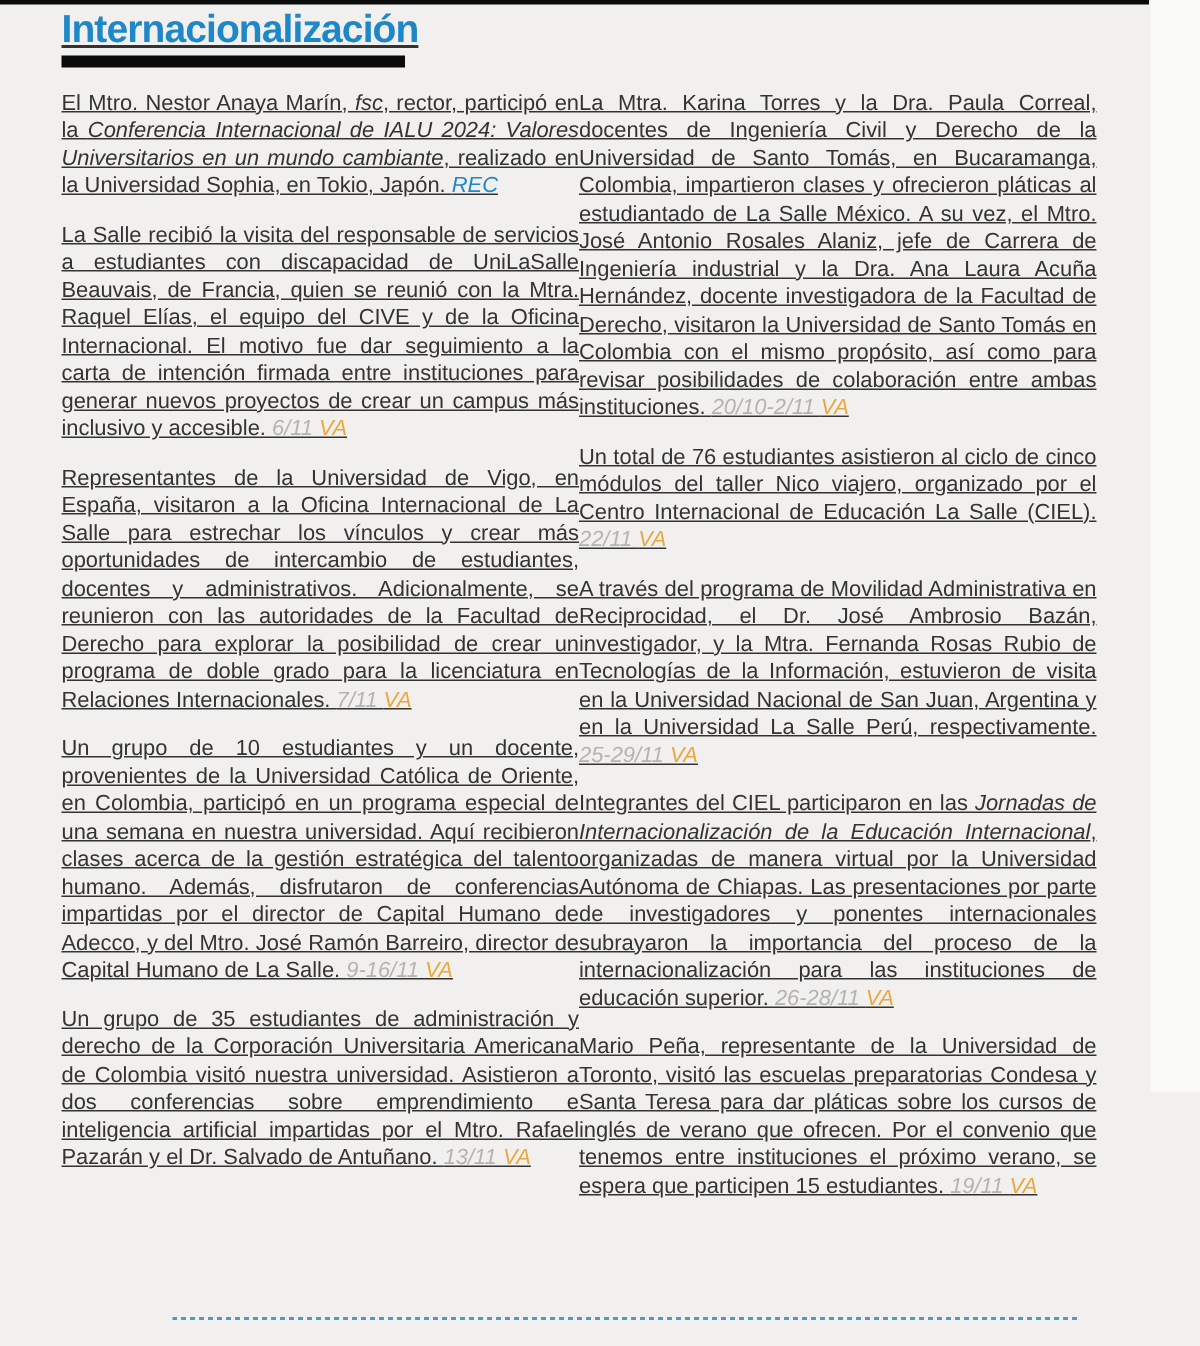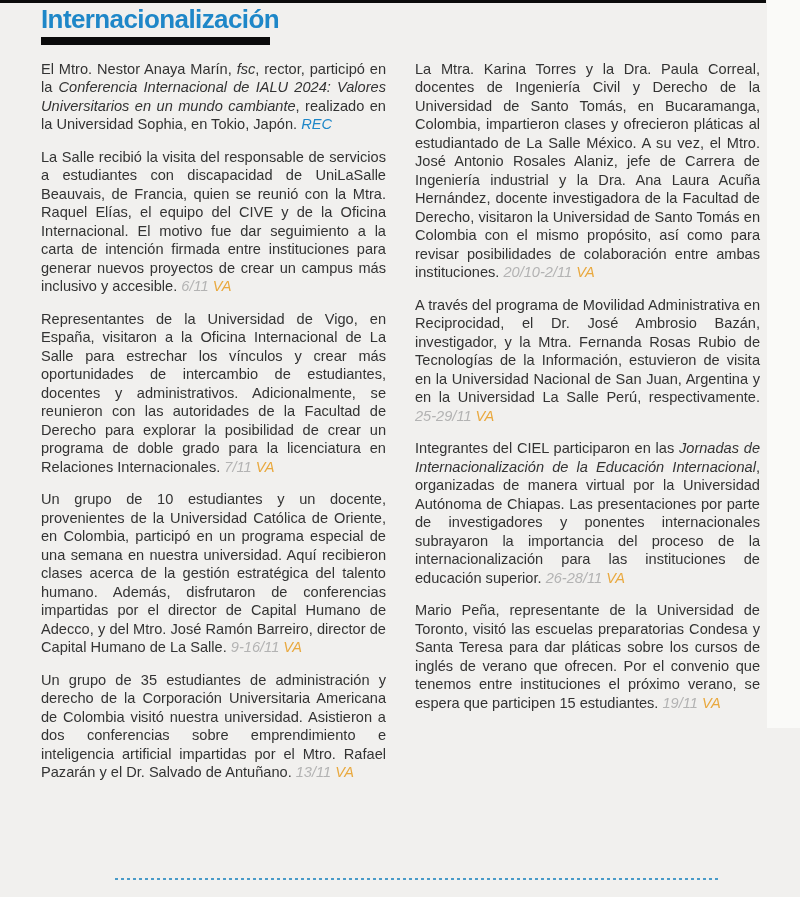--- a/index.html
+++ b/index.html
@@ -14,21 +14,21 @@
   }
   *{box-sizing:border-box;margin:0;padding:0;}
   html,body{width:800px;height:897px;}
   body{
     background:var(--background);
     font-family:"Liberation Sans", sans-serif;
     color:var(--body-text);
     overflow:hidden;
     position:relative;
   }
-  .page{position:relative;width:800px;height:728px;}
+  .page{position:relative;width:800px;height:728px;text-decoration:underline;}
   .page-edge{
     position:absolute;top:0;right:0;width:33px;height:100%;
     background:var(--page-edge);
   }
   .top-rule{
     position:absolute;top:0;left:0;width:766px;height:3px;
     background:var(--rule-black);
   }
   .masthead{padding:5px 0 0 41px;}
   .section-title{
@@ -37,21 +37,20 @@
     letter-spacing:-0.6px;
     color:var(--accent-blue);
     line-height:1.1;
   }
   .title-underline{
     width:229px;height:8px;margin-top:3px;
     background:var(--rule-black);
   }
   .columns{
     display:flex;
-    gap:29px;
     padding:15px 0 0 41px;
     width:762px;
   }
   .col{width:345px;}
   .para{
     font-size:14.6px;
     line-height:18.5px;
     text-align:justify;
     margin:0 0 14px 0;
     color:var(--body-text);
@@ -83,20 +82,21 @@
   <main class="columns">
     <section class="col">
         <p class="para"><span class="seg-normal">El Mtro. Nestor Anaya Marín, </span><span class="seg-italic">fsc</span><span class="seg-normal">, rector, participó en la </span><span class="seg-italic">Conferencia Internacional de IALU 2024: Valores Universitarios en un mundo cambiante</span><span class="seg-normal">, realizado en la Universidad Sophia, en Tokio, Japón. </span><span class="seg-accent">REC</span></p>
         <p class="para"><span class="seg-normal">La Salle recibió la visita del responsable de servicios a estudiantes con discapacidad de UniLaSalle Beauvais, de Francia, quien se reunió con la Mtra. Raquel Elías, el equipo del CIVE y de la Oficina Internacional. El motivo fue dar seguimiento a la carta de intención firmada entre instituciones para generar nuevos proyectos de crear un campus más inclusivo y accesible. </span><span class="seg-date">6/11 </span><span class="seg-initials">VA</span></p>
         <p class="para"><span class="seg-normal">Representantes de la Universidad de Vigo, en España, visitaron a la Oficina Internacional de La Salle para estrechar los vínculos y crear más oportunidades de intercambio de estudiantes, docentes y administrativos. Adicionalmente, se reunieron con las autoridades de la Facultad de Derecho para explorar la posibilidad de crear un programa de doble grado para la licenciatura en Relaciones Internacionales. </span><span class="seg-date">7/11 </span><span class="seg-initials">VA</span></p>
         <p class="para"><span class="seg-normal">Un grupo de 10 estudiantes y un docente, provenientes de la Universidad Católica de Oriente, en Colombia, participó en un programa especial de una semana en nuestra universidad. Aquí recibieron clases acerca de la gestión estratégica del talento humano. Además, disfrutaron de conferencias impartidas por el director de Capital Humano de Adecco, y del Mtro. José Ramón Barreiro, director de Capital Humano de La Salle. </span><span class="seg-date">9-16/11 </span><span class="seg-initials">VA</span></p>
         <p class="para"><span class="seg-normal">Un grupo de 35 estudiantes de administración y derecho de la Corporación Universitaria Americana de Colombia visitó nuestra universidad. Asistieron a dos conferencias sobre emprendimiento e inteligencia artificial impartidas por el Mtro. Rafael Pazarán y el Dr. Salvado de Antuñano. </span><span class="seg-date">13/11 </span><span class="seg-initials">VA</span></p>
       </section>
     <section class="col">
         <p class="para"><span class="seg-normal">La Mtra. Karina Torres y la Dra. Paula Correal, docentes de Ingeniería Civil y Derecho de la Universidad de Santo Tomás, en Bucaramanga, Colombia, impartieron clases y ofrecieron pláticas al estudiantado de La Salle México. A su vez, el Mtro. José Antonio Rosales Alaniz, jefe de Carrera de Ingeniería industrial y la Dra. Ana Laura Acuña Hernández, docente investigadora de la Facultad de Derecho, visitaron la Universidad de Santo Tomás en Colombia con el mismo propósito, así como para revisar posibilidades de colaboración entre ambas instituciones. </span><span class="seg-date">20/10-2/11 </span><span class="seg-initials">VA</span></p>
+        <p class="para"><span class="seg-normal">Un total de 76 estudiantes asistieron al ciclo de cinco módulos del taller Nico viajero, organizado por el Centro Internacional de Educación La Salle (CIEL). </span><span class="seg-date">22/11 </span><span class="seg-initials">VA</span></p>
         <p class="para"><span class="seg-normal">A través del programa de Movilidad Administrativa en Reciprocidad, el Dr. José Ambrosio Bazán, investigador, y la Mtra. Fernanda Rosas Rubio de Tecnologías de la Información, estuvieron de visita en la Universidad Nacional de San Juan, Argentina y en la Universidad La Salle Perú, respectivamente. </span><span class="seg-date">25-29/11 </span><span class="seg-initials">VA</span></p>
         <p class="para"><span class="seg-normal">Integrantes del CIEL participaron en las </span><span class="seg-italic">Jornadas de Internacionalización de la Educación Internacional</span><span class="seg-normal">, organizadas de manera virtual por la Universidad Autónoma de Chiapas. Las presentaciones por parte de investigadores y ponentes internacionales subrayaron la importancia del proceso de la internacionalización para las instituciones de educación superior. </span><span class="seg-date">26-28/11 </span><span class="seg-initials">VA</span></p>
         <p class="para"><span class="seg-normal">Mario Peña, representante de la Universidad de Toronto, visitó las escuelas preparatorias Condesa y Santa Teresa para dar pláticas sobre los cursos de inglés de verano que ofrecen. Por el convenio que tenemos entre instituciones el próximo verano, se espera que participen 15 estudiantes. </span><span class="seg-date">19/11 </span><span class="seg-initials">VA</span></p>
       </section>
   </main>
 
   <div class="bottom-dashes"></div>
 </div>
 
 </body></html>

